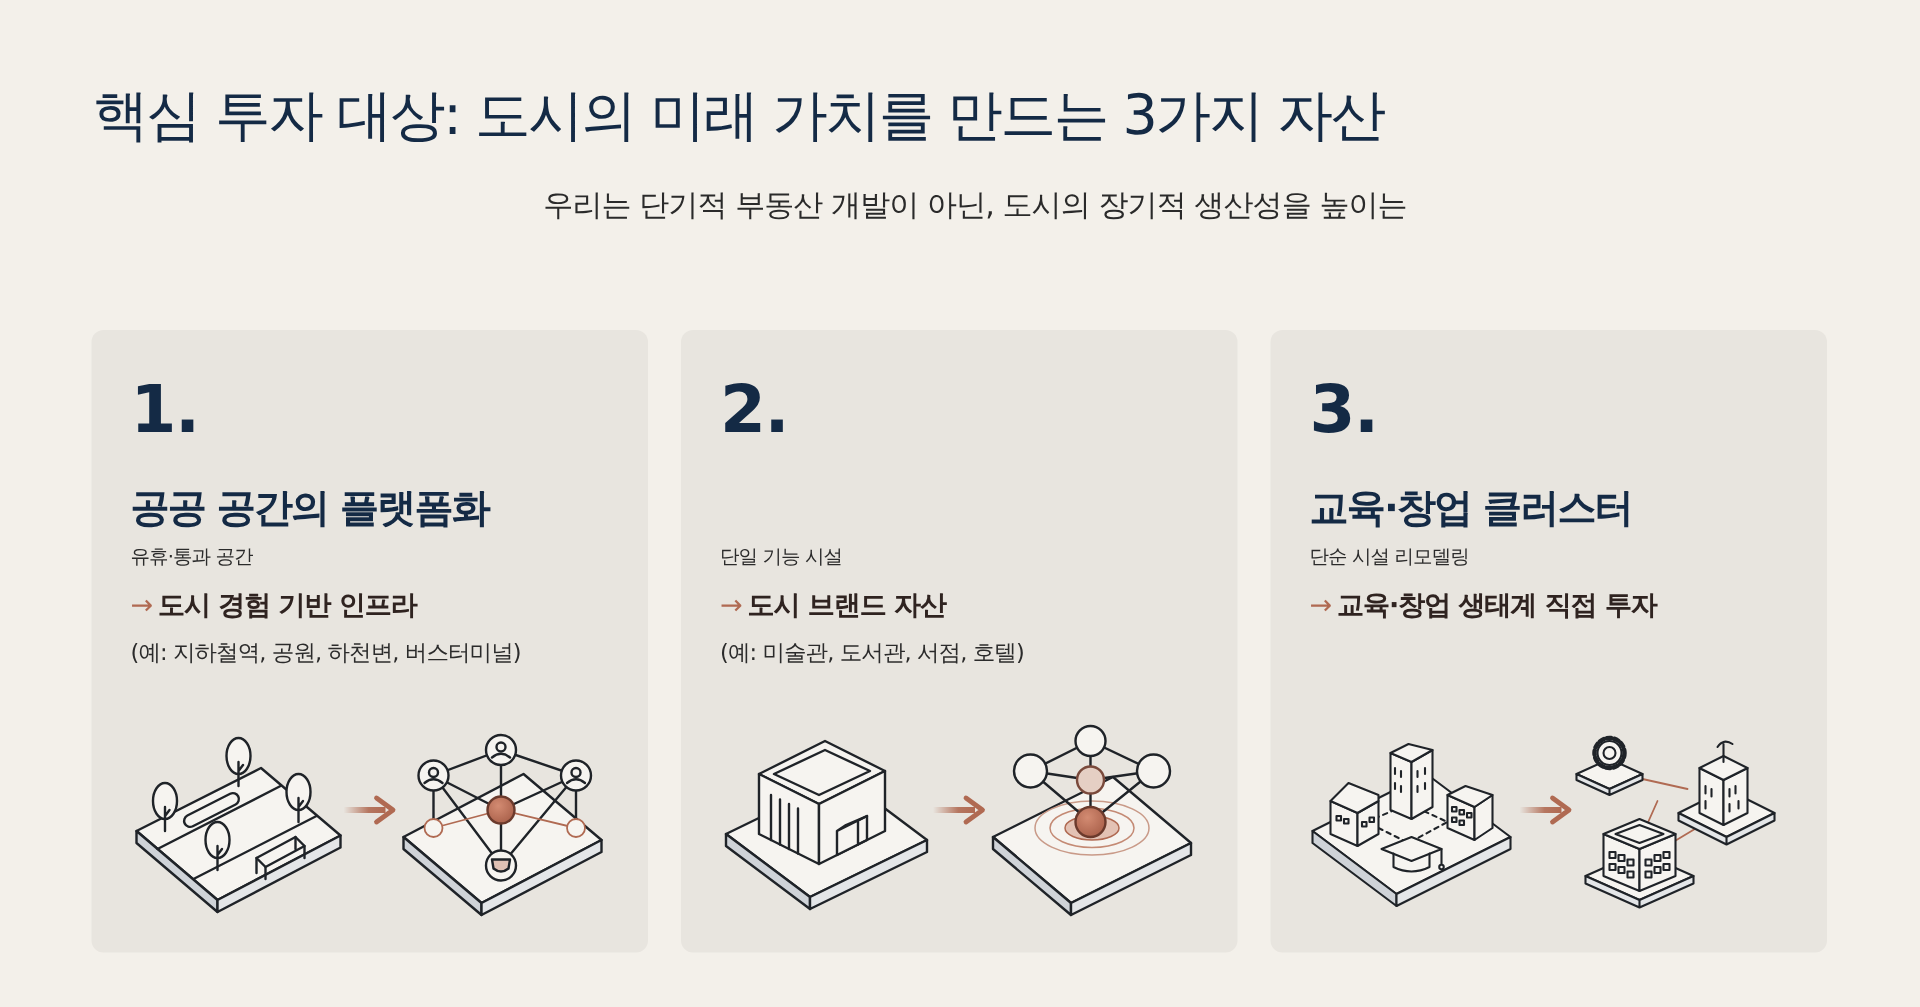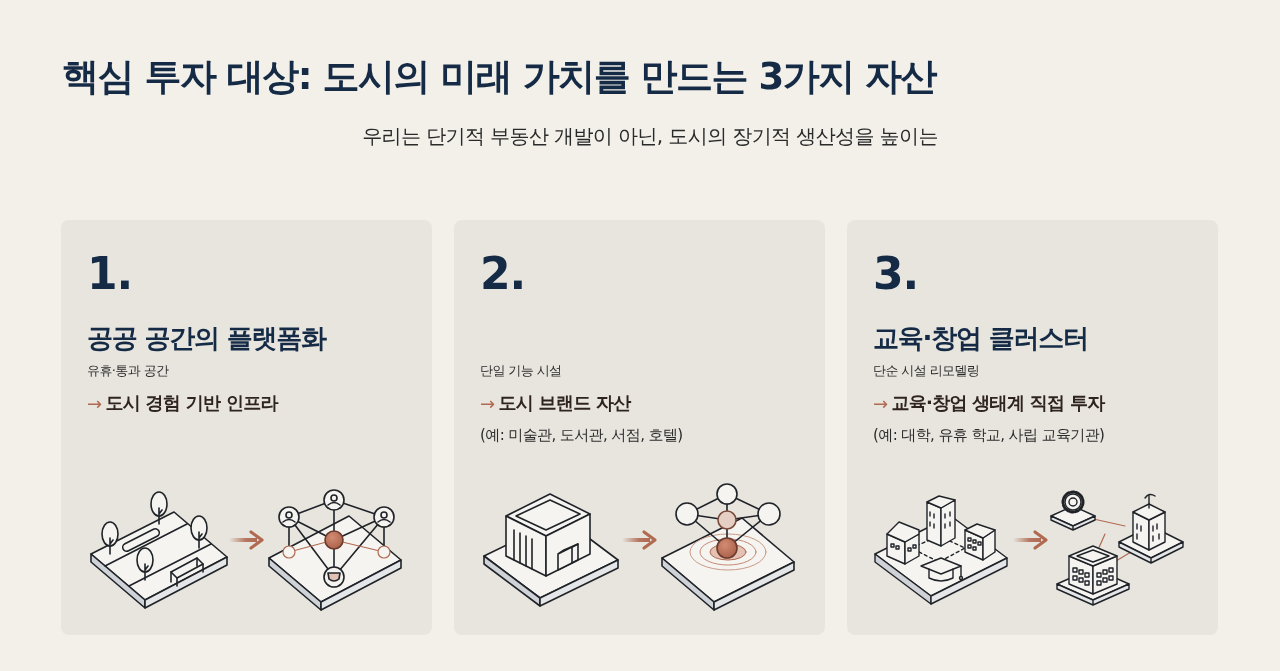--- a/index.html
+++ b/index.html
@@ -5,21 +5,21 @@
   * { box-sizing: border-box; margin: 0; padding: 0; }
   html, body { width: 1280px; height: 671px; overflow: hidden; }
   body {
     background: #f3f0ea;
     font-family: "DejaVu Sans", "Liberation Sans", sans-serif;
     color: #1f2a3a;
     position: relative;
   }
   .title {
     position: absolute; left: 62px; top: 52px;
-    font-size: 37px; font-weight: 700; color: #142a45;
+    font-size: 37px; font-weight: 400; color: #142a45;
     letter-spacing: -1.5px; white-space: nowrap;
   }
   .subtitle {
     position: absolute; left: 0; width: 1280px; top: 120px;
     text-align: center; padding-left: 20px;
     font-size: 20px; line-height: 32px; color: #2a2a2a; letter-spacing: -0.6px;
   }
   .subtitle div { white-space: nowrap; }
   .card {
     position: absolute; top: 220px; width: 371px; height: 415px;
@@ -75,20 +75,21 @@
 </svg>
 
 <div class="card" style="left:61px;">
   <div class="num">1.</div>
   <div class="ctitle">공공 공간의 플랫폼화</div>
   <div class="from">유휴·통과 공간</div>
   <div class="to">
     <span class="arrow">→</span>
     <span>도시 경험 기반 인프라</span>
   </div>
+  <div class="ex">(예: 지하철역, 공원, 하천변, 버스터미널)</div>
   <div class="illus">
     <svg viewBox="0 0 340 150" fill="none" stroke="#1f2328" stroke-width="1.6" stroke-linejoin="round" stroke-linecap="round">
       <g>
 
         <path d="M12 82 L95 40 L148 85 L66 128 Z" fill="#f6f4f0"></path>
         <path d="M12 82 L12 90 L66 136 L66 128 Z" fill="#cfd3d8"></path>
         <path d="M66 128 L66 136 L148 93 L148 85 Z" fill="#e4e6e8"></path>
 
         <path d="M26 94 L108 52"></path>
         <path d="M50 114 L132 72"></path>
@@ -184,21 +185,20 @@
 </div>
 
 <div class="card" style="left:847px;">
   <div class="num">3.</div>
   <div class="ctitle">교육·창업 클러스터</div>
   <div class="from">단순 시설 리모델링</div>
   <div class="to">
     <span class="arrow">→</span>
     <span>교육·창업 생태계 직접 투자</span>
   </div>
-  <div class="ex">(예: 대학, 유휴 학교, 사립 교육기관)</div>
   <div class="illus">
     <svg viewBox="0 0 340 150" fill="none" stroke="#1f2328" stroke-width="1.4" stroke-linejoin="round" stroke-linecap="round">
       <g>
         <path d="M10 82 L86 44 L142 86 L66 124 Z" fill="#f6f4f0"></path>
         <path d="M10 82 L10 90 L66 132 L66 124 Z" fill="#cfd3d8"></path>
         <path d="M66 124 L66 132 L142 94 L142 86 Z" fill="#e4e6e8"></path>
         <path d="M46 76 L74 64 L100 76 L74 90 Z" stroke-dasharray="3 3"></path>
 
         <path d="M22 62 L22 84 L40 92 L40 70 Z" fill="#f6f4f0"></path>
         <path d="M40 70 L40 92 L54 84 L54 62 Z" fill="#f6f4f0"></path>

